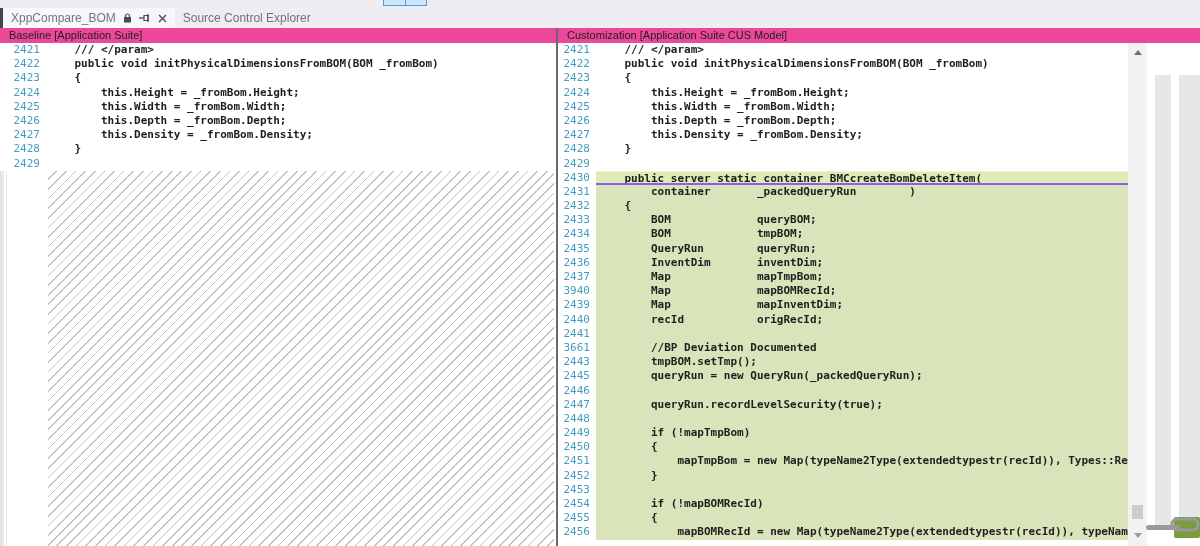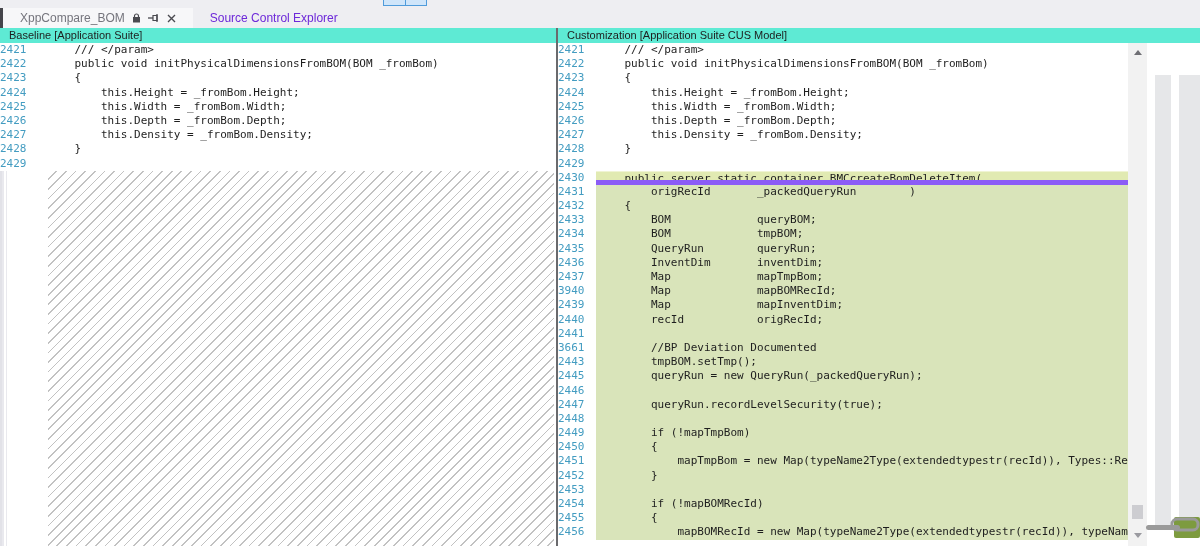--- a/index.html
+++ b/index.html
@@ -9,52 +9,52 @@
   
   .top-strip { position:relative; height:8px; background:#eeeef2; }
   .clipped-toolbar { position:absolute; left:383px; top:-3px; width:44px; height:9px;
                      background:#cfe5fa; border:1px solid #4f9bdb; display:flex; }
   .clipped-toolbar .cell { flex:1; }
   .clipped-toolbar .cell + .cell { border-left:1px solid #4f9bdb; }
 
   
   .tab-bar { position:relative; height:20px; background:#eeeef2; display:flex; align-items:stretch; }
   .edge-bar { width:3px; background:#45454b; }
-  .tab { display:flex; align-items:center; padding:0 17px; font-size:12px; cursor:default; }
+  .tab { display:flex; align-items:center; padding:0 8px; font-size:12px; cursor:default; }
   .tab.active { background:#f7f7f9; color:#75757d; }
-  .tab.plain  { color:#6d28d9;text-align:center; }
+  .tab.plain  { color:#737373;text-align:center; }
   .tab .ticon { margin-left:7px; display:inline-flex; align-items:center; }
 
   
   .main { display:flex; height:518px; }
-  .pane-header { height:15px; font-size:11px; color:#1e1e1e; background:#5eead4;
+  .pane-header { height:15px; font-size:11px; color:#1e1e1e; background:#ec4899;
                  padding:1px 0 0 9px; white-space:nowrap; overflow:hidden; }
   .pane-body { position:relative; display:flex; flex-direction:column; height:503px;
                background:#ffffff; overflow:hidden; }
 
   .left-pane { width:556px; display:flex; flex-direction:column; }
   .divider { width:2px; background:#6a6a6d; }
   .right-section { flex:1; display:flex; flex-direction:column; }
   .right-body { display:flex; height:503px; }
 
   .margin-strip { position:absolute; left:0; top:0; bottom:0; width:7px; background:#e9e9ee;
                   border-left:2px solid #e2e2e8; }
   .margin-strip::after { content:""; position:absolute; left:2px; top:0; bottom:0; width:2px; background:#ffffff; }
 
   .rows { position:relative; z-index:1; }
   .crow { display:flex; height:14.2px; line-height:14.2px;
           font-family:"DejaVu Sans Mono", monospace; font-size:11px; white-space:pre; }
-  .crow .gut { flex:0 0 auto; text-align:left; color:var(--num-color,#439cc1); background:#fff;
+  .crow .gut { flex:0 0 auto; text-align:right; color:var(--num-color,#439cc1); background:#fff;
                padding-right:6px; }
   .left-pane .crow .gut { width:46px; }
   .right-code .crow .gut { width:38px; }
-  .crow .code { flex:1 1 auto; color:#1e1e1e; overflow:hidden; padding-left:2px; }
+  .crow .code { flex:1 1 auto; color:#1e1e1e; overflow:hidden; padding-left:2px;font-weight:bold; }
   .crow.added .code { background:var(--added-bg,#d9e4ba); }
   .crow.current .code { background:var(--current-bg,#e1eab2);
-                        border-top:1px solid #f0f4d4; border-bottom:5px solid #8b5cf6; }
+                        border-top:1px solid #f0f4d4; border-bottom:2px solid #8b5cf6; }
 
   .hatch { flex:1 1 auto; margin-left:48px; margin-right:2px;
            background:repeating-linear-gradient(135deg,
               #ffffff 0px, #ffffff 5.6px, #c2c2c2 5.6px, #c2c2c2 6.8px); }
 
   .right-code { position:relative; width:570px; background:#fff; overflow:hidden; }
 
   
   .vscroll { width:19px; background:#f2f2f2; position:relative; }
   .vs-arrow { position:absolute; left:0; width:19px; height:15px; display:flex;
@@ -142,21 +142,21 @@
             <div class="crow"><span class="gut">2421</span><span class="code">    /// &lt;/param&gt;</span></div>
             <div class="crow"><span class="gut">2422</span><span class="code">    public void initPhysicalDimensionsFromBOM(BOM _fromBom)</span></div>
             <div class="crow"><span class="gut">2423</span><span class="code">    {</span></div>
             <div class="crow"><span class="gut">2424</span><span class="code">        this.Height = _fromBom.Height;</span></div>
             <div class="crow"><span class="gut">2425</span><span class="code">        this.Width = _fromBom.Width;</span></div>
             <div class="crow"><span class="gut">2426</span><span class="code">        this.Depth = _fromBom.Depth;</span></div>
             <div class="crow"><span class="gut">2427</span><span class="code">        this.Density = _fromBom.Density;</span></div>
             <div class="crow"><span class="gut">2428</span><span class="code">    }</span></div>
             <div class="crow"><span class="gut">2429</span><span class="code"></span></div>
             <div class="crow added current"><span class="gut">2430</span><span class="code">    public server static container BMCcreateBomDeleteItem(</span></div>
-            <div class="crow added"><span class="gut">2431</span><span class="code">        origRecId       _packedQueryRun        )</span></div>
+            <div class="crow added"><span class="gut">2431</span><span class="code">        container       _packedQueryRun        )</span></div>
             <div class="crow added"><span class="gut">2432</span><span class="code">    {</span></div>
             <div class="crow added"><span class="gut">2433</span><span class="code">        BOM             queryBOM;</span></div>
             <div class="crow added"><span class="gut">2434</span><span class="code">        BOM             tmpBOM;</span></div>
             <div class="crow added"><span class="gut">2435</span><span class="code">        QueryRun        queryRun;</span></div>
             <div class="crow added"><span class="gut">2436</span><span class="code">        InventDim       inventDim;</span></div>
             <div class="crow added"><span class="gut">2437</span><span class="code">        Map             mapTmpBom;</span></div>
             <div class="crow added"><span class="gut">3940</span><span class="code">        Map             mapBOMRecId;</span></div>
             <div class="crow added"><span class="gut">2439</span><span class="code">        Map             mapInventDim;</span></div>
             <div class="crow added"><span class="gut">2440</span><span class="code">        recId           origRecId;</span></div>
             <div class="crow added"><span class="gut">2441</span><span class="code"></span></div>

